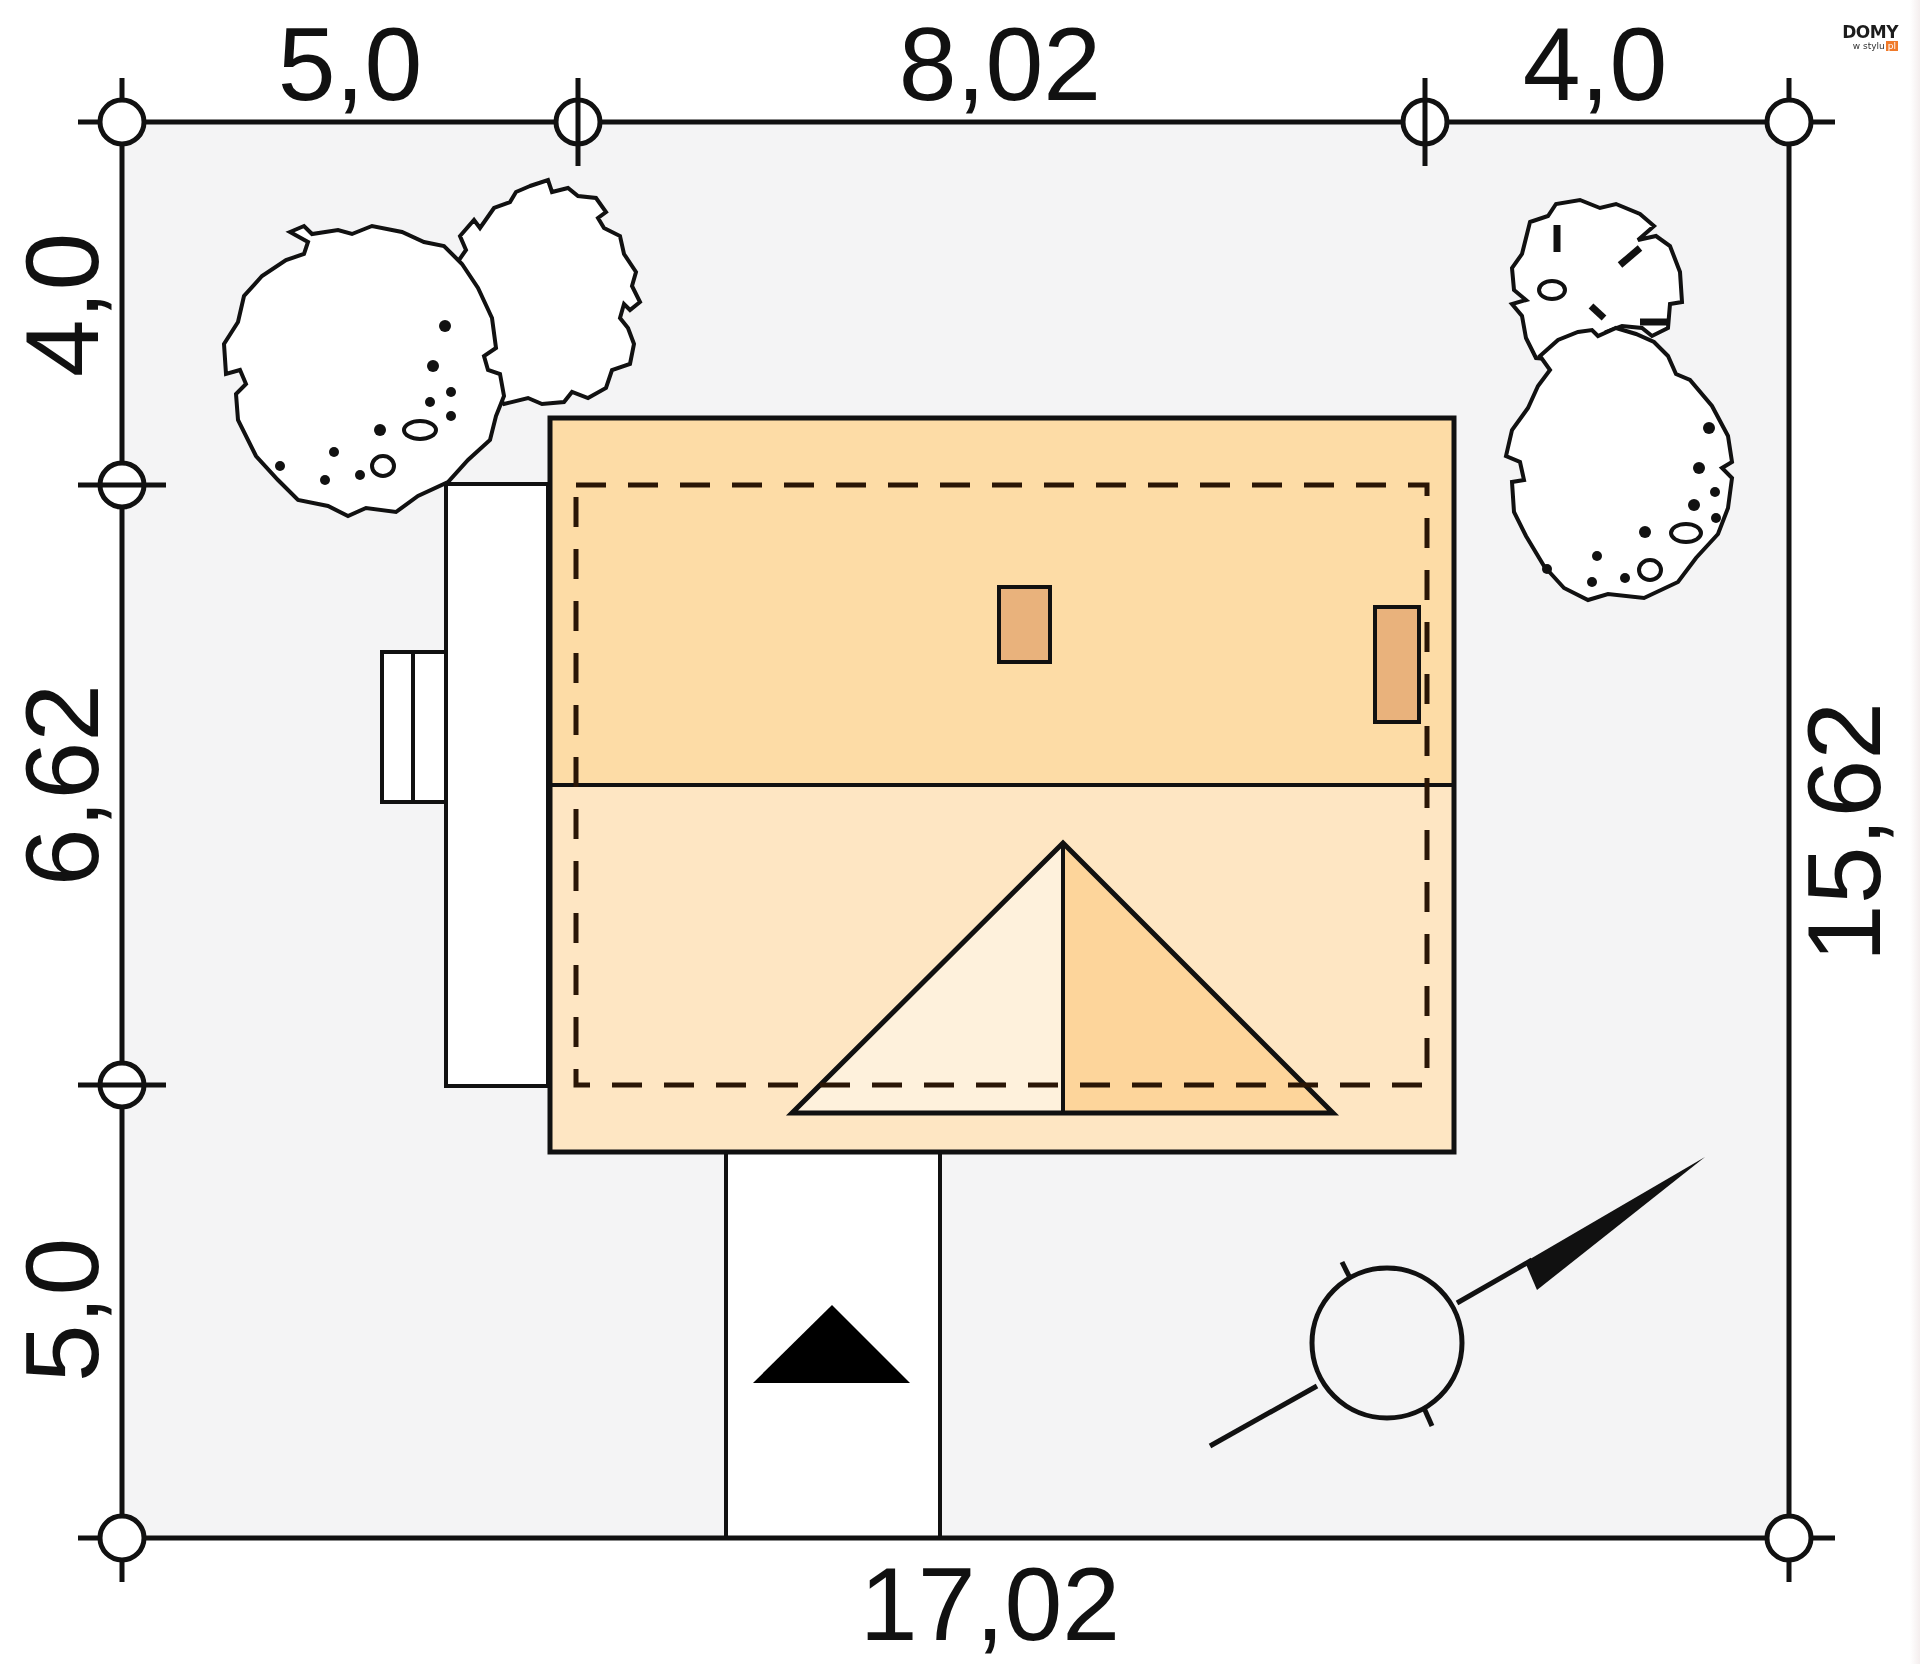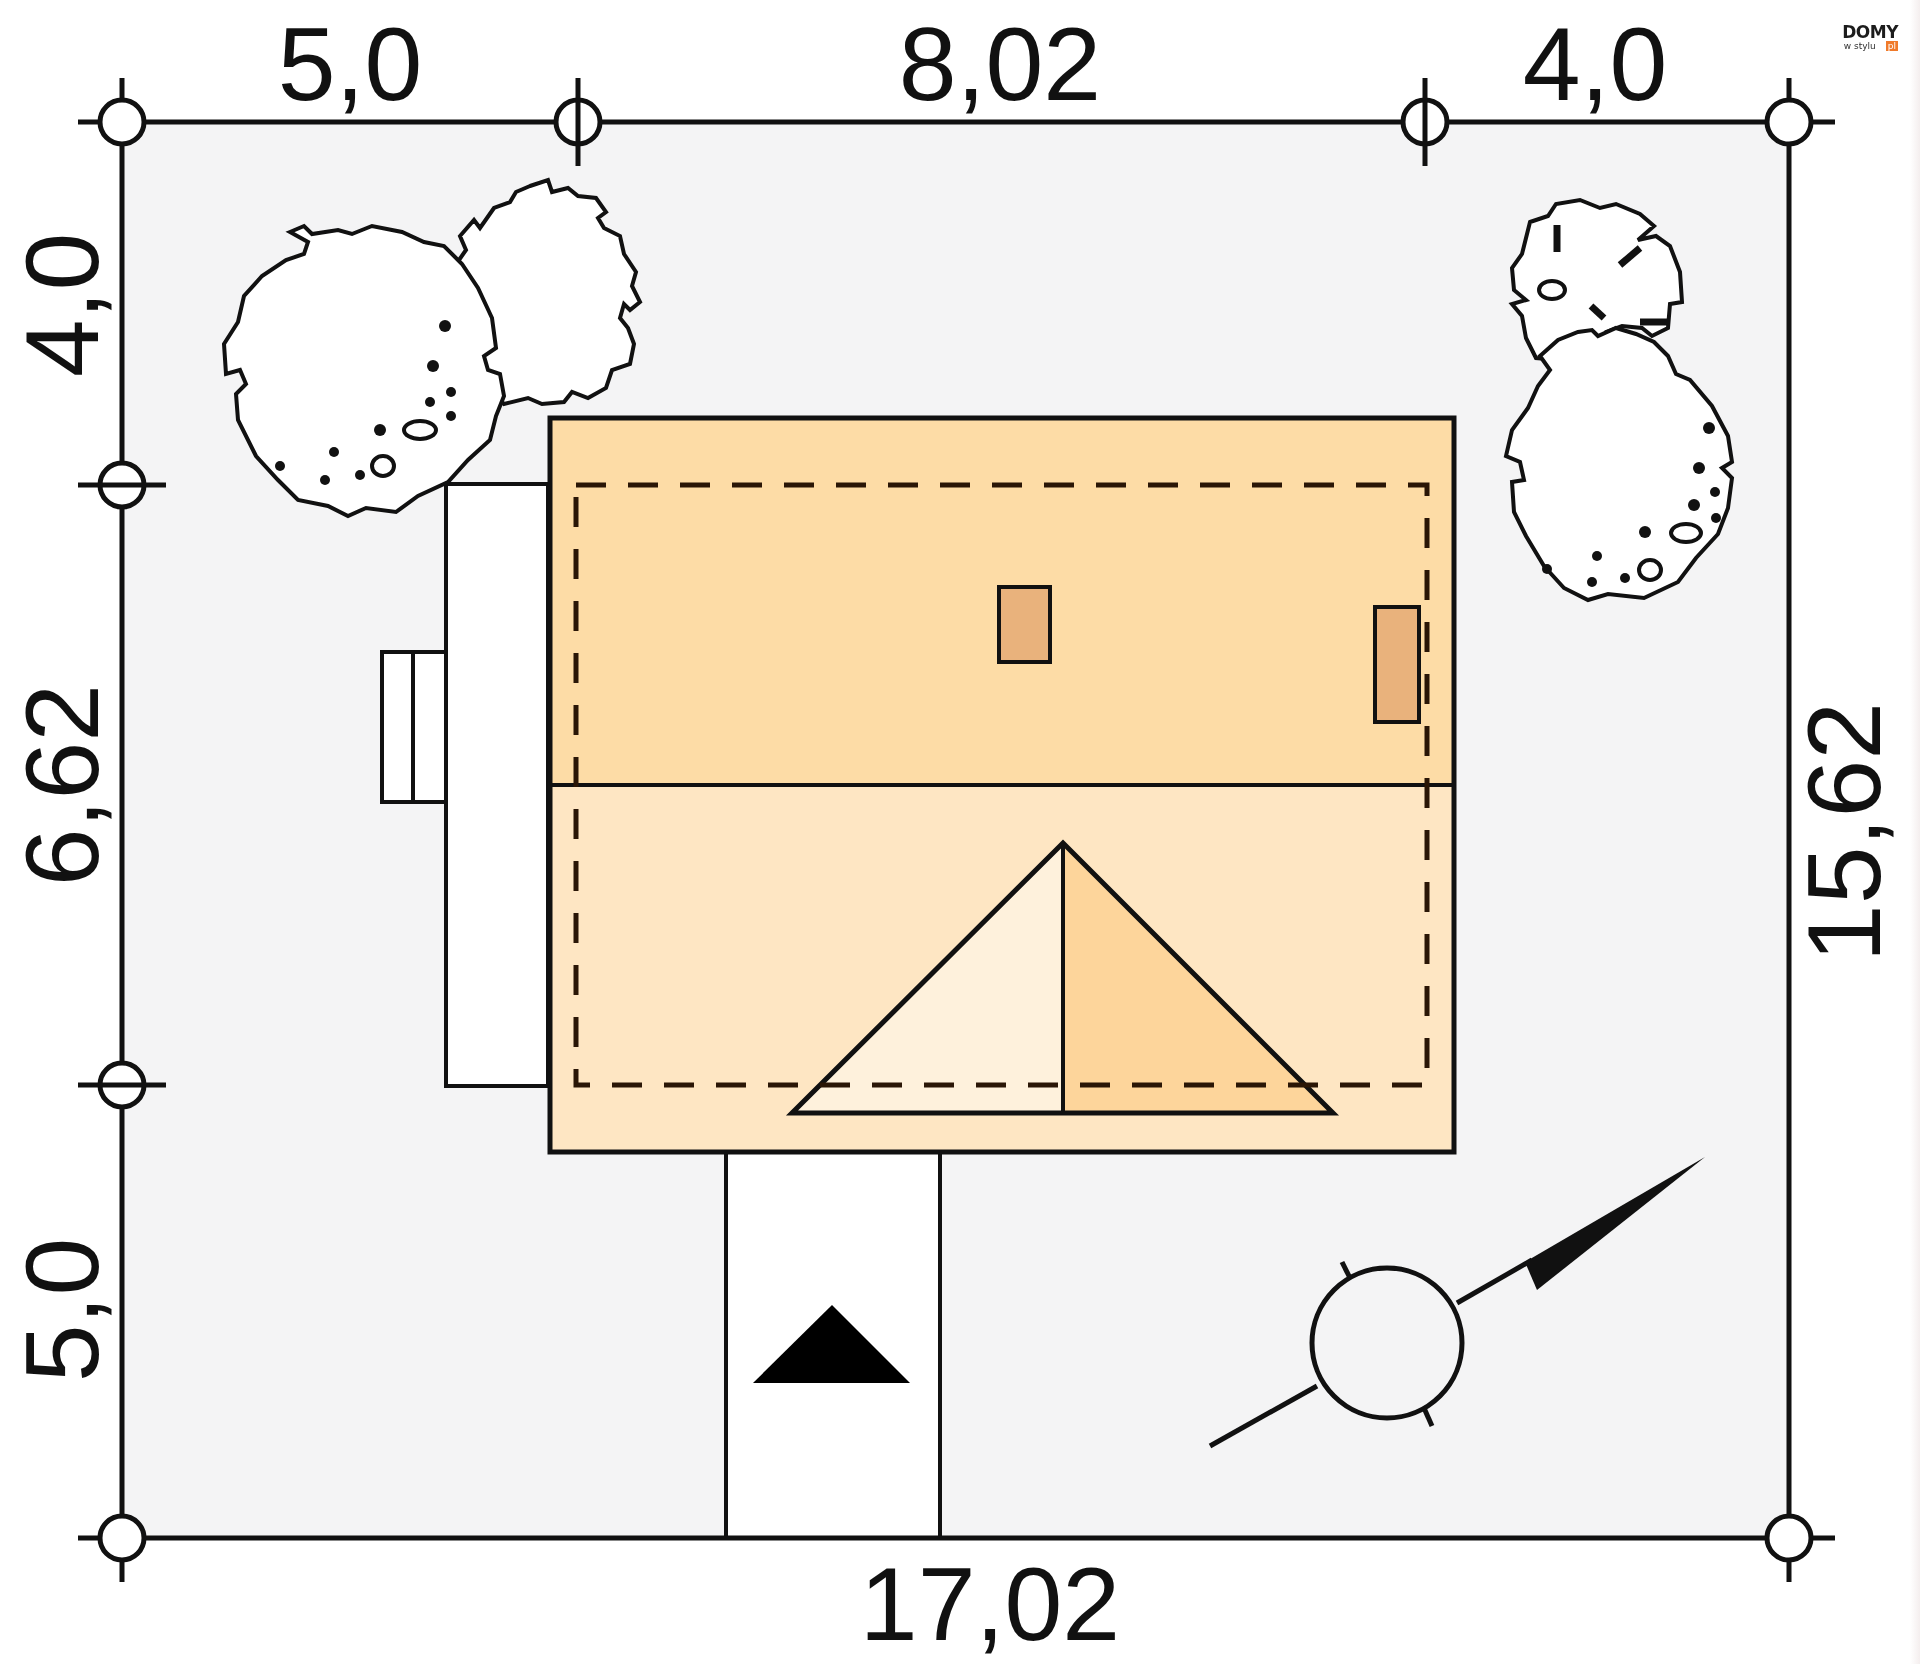--- a/index.html
+++ b/index.html
@@ -2,21 +2,21 @@
 <html><head>
 <meta charset="utf-8">
 <style>
   html, body { margin: 0; padding: 0; background: #ffffff; }
   body { width: 1920px; height: 1664px; overflow: hidden; position: relative; font-family: "Liberation Sans", sans-serif; }
   #plan { position: absolute; left: 0; top: 0; width: 1920px; height: 1664px; }
   .dim-label { font-family: "Liberation Sans Narrow", "Liberation Sans", sans-serif; font-size: 104px; fill: #111111; }
   .logo { position: absolute; left: 1808px; top: 22px; width: 100px; height: 40px; }
   .logo-main { position: absolute; right: 10px; top: 0; font-family: "DejaVu Sans", sans-serif; font-weight: bold; font-size: 17px; color: #1c1c1c; letter-spacing: -0.5px; }
   .logo-sub { position: absolute; right: 10px; top: 19px; font-family: "DejaVu Sans", sans-serif; font-size: 9px; color: #333333; }
-  .logo-pl { background: #f07a2a; color: #ffffff; padding: 0 2px; margin-left: 10px; }
+  .logo-pl { background: #f07a2a; color: #ffffff; padding: 0 2px; margin-left: 1px; }
   .edge-strip { position: absolute; left: 1910px; top: 0; width: 10px; height: 1664px; background: linear-gradient(to right, #ffffff, #f4eeee); }
 </style>
 </head>
 <body>
 
 <svg id="plan" viewBox="0 0 1920 1664" xmlns="http://www.w3.org/2000/svg">
 
   <rect x="122" y="122" width="1667" height="1416" fill="#f4f4f5"></rect>
 
   <rect x="726" y="1152" width="214" height="386" fill="#ffffff" stroke="#111" stroke-width="4"></rect>

